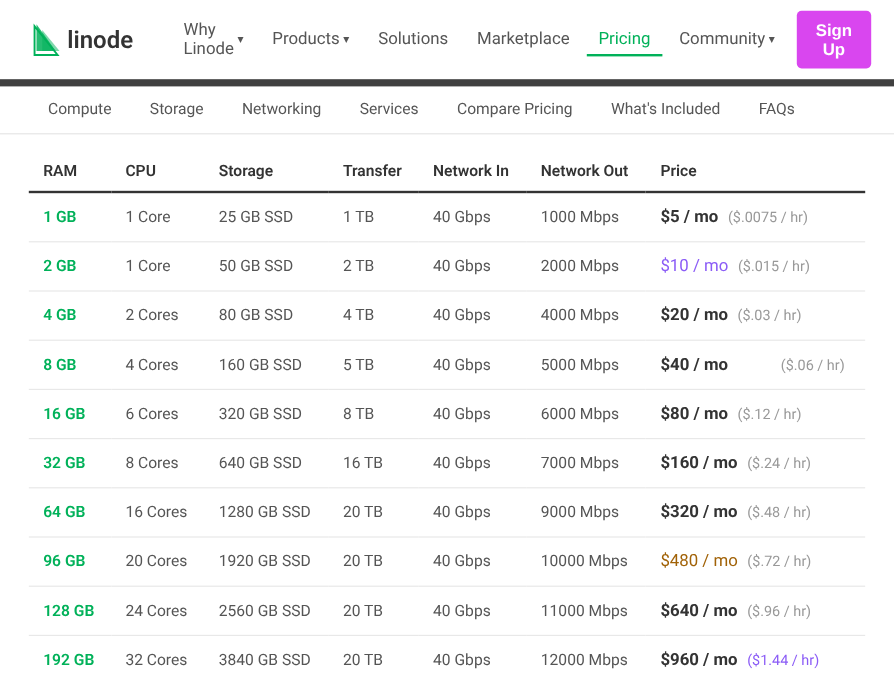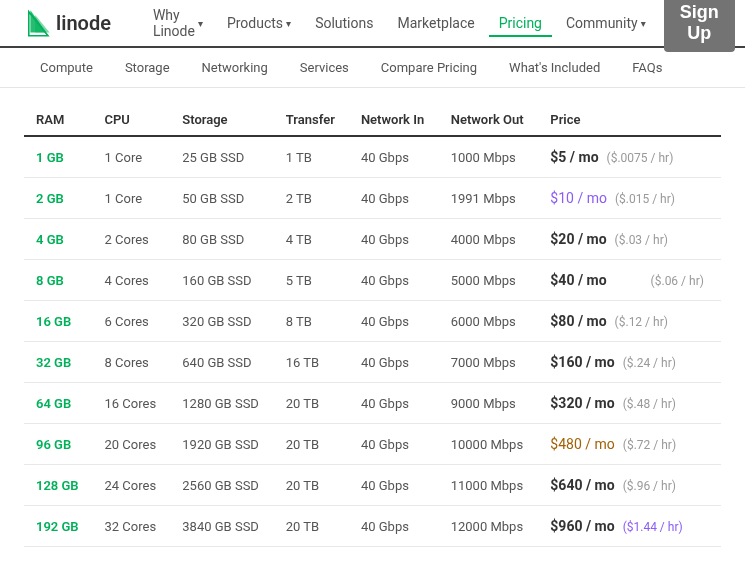--- a/index.html
+++ b/index.html
@@ -1,27 +1,27 @@
 <!DOCTYPE html>
 <html><head>
   <meta charset="utf-8">
   <style>
     * { box-sizing: border-box; margin: 0; padding: 0; }
     body { font-family: -apple-system, BlinkMacSystemFont, 'Segoe UI', Roboto, sans-serif; font-size: 14px; color: #333; background: #fff; }
 
     
-    nav { display: flex; align-items: center; padding: 0 24px; height: 48px; border-bottom: 2px solid #404040; justify-content: space-between; }
+    nav { display: flex; align-items: center; padding: 0 24px; height: 72px; border-bottom: 6px solid #404040; justify-content: space-between; }
     .logo { display: flex; align-items: center; margin-right: 32px; }
     .logo-text { font-size: 20px; font-weight: 600; color: #333; }
     .nav-links { display: flex; align-items: center; gap: 4px; flex: 1; }
     .nav-item { padding: 6px 10px; color: #555; font-size: 14px; cursor: pointer; display: flex; align-items: center; gap: 3px; }
     .nav-item.active { color: #00b159; border-bottom: 2px solid #00b159; padding-bottom: 4px; }
     .nav-item .chevron { font-size: 10px; }
     .nav-spacer { flex: 1; }
-    .btn-signup { background: #737373; color: #fff; border: none; padding: 8px 16px; border-radius: 4px; font-size: 18px; font-weight: 600; cursor: pointer; }
+    .btn-signup { background: #d946ef; color: #fff; border: none; padding: 8px 16px; border-radius: 4px; font-size: 14px; font-weight: 600; cursor: pointer; }
 
     
     .sub-nav { display: flex; padding: 0 24px; border-bottom: 1px solid #e5e5e5; gap: 0; }
     .sub-nav-item { padding: 12px 16px; font-size: 13px; color: #555; cursor: pointer; }
 
     
     .table-container { padding: 16px 24px; overflow-x: auto; }
     table { width: 100%; border-collapse: collapse; }
     thead tr { border-bottom: 2px solid #333; }
     th { text-align: left; padding: 8px 12px; font-size: 13px; font-weight: 600; color: #333; }
@@ -109,21 +109,21 @@
               <span class="price-hr" style="color:#999;font-size:12px;">($.0075 / hr)</span>
             </div>
           </td>
         </tr>
         <tr>
           <td class="ram">2 GB</td>
           <td>1 Core</td>
           <td>50 GB SSD</td>
           <td>2 TB</td>
           <td>40 Gbps</td>
-          <td>1991 Mbps</td>
+          <td>2000 Mbps</td>
           <td>
             <div class="price-cell">
               <span class="price-main" style="font-weight:400;color:#8b5cf6;font-size:14px;">$10 / mo</span>
               <span class="price-hr" style="color:#999;font-size:12px;">($.015 / hr)</span>
             </div>
           </td>
         </tr>
         <tr>
           <td class="ram">4 GB</td>
           <td>2 Cores</td>

